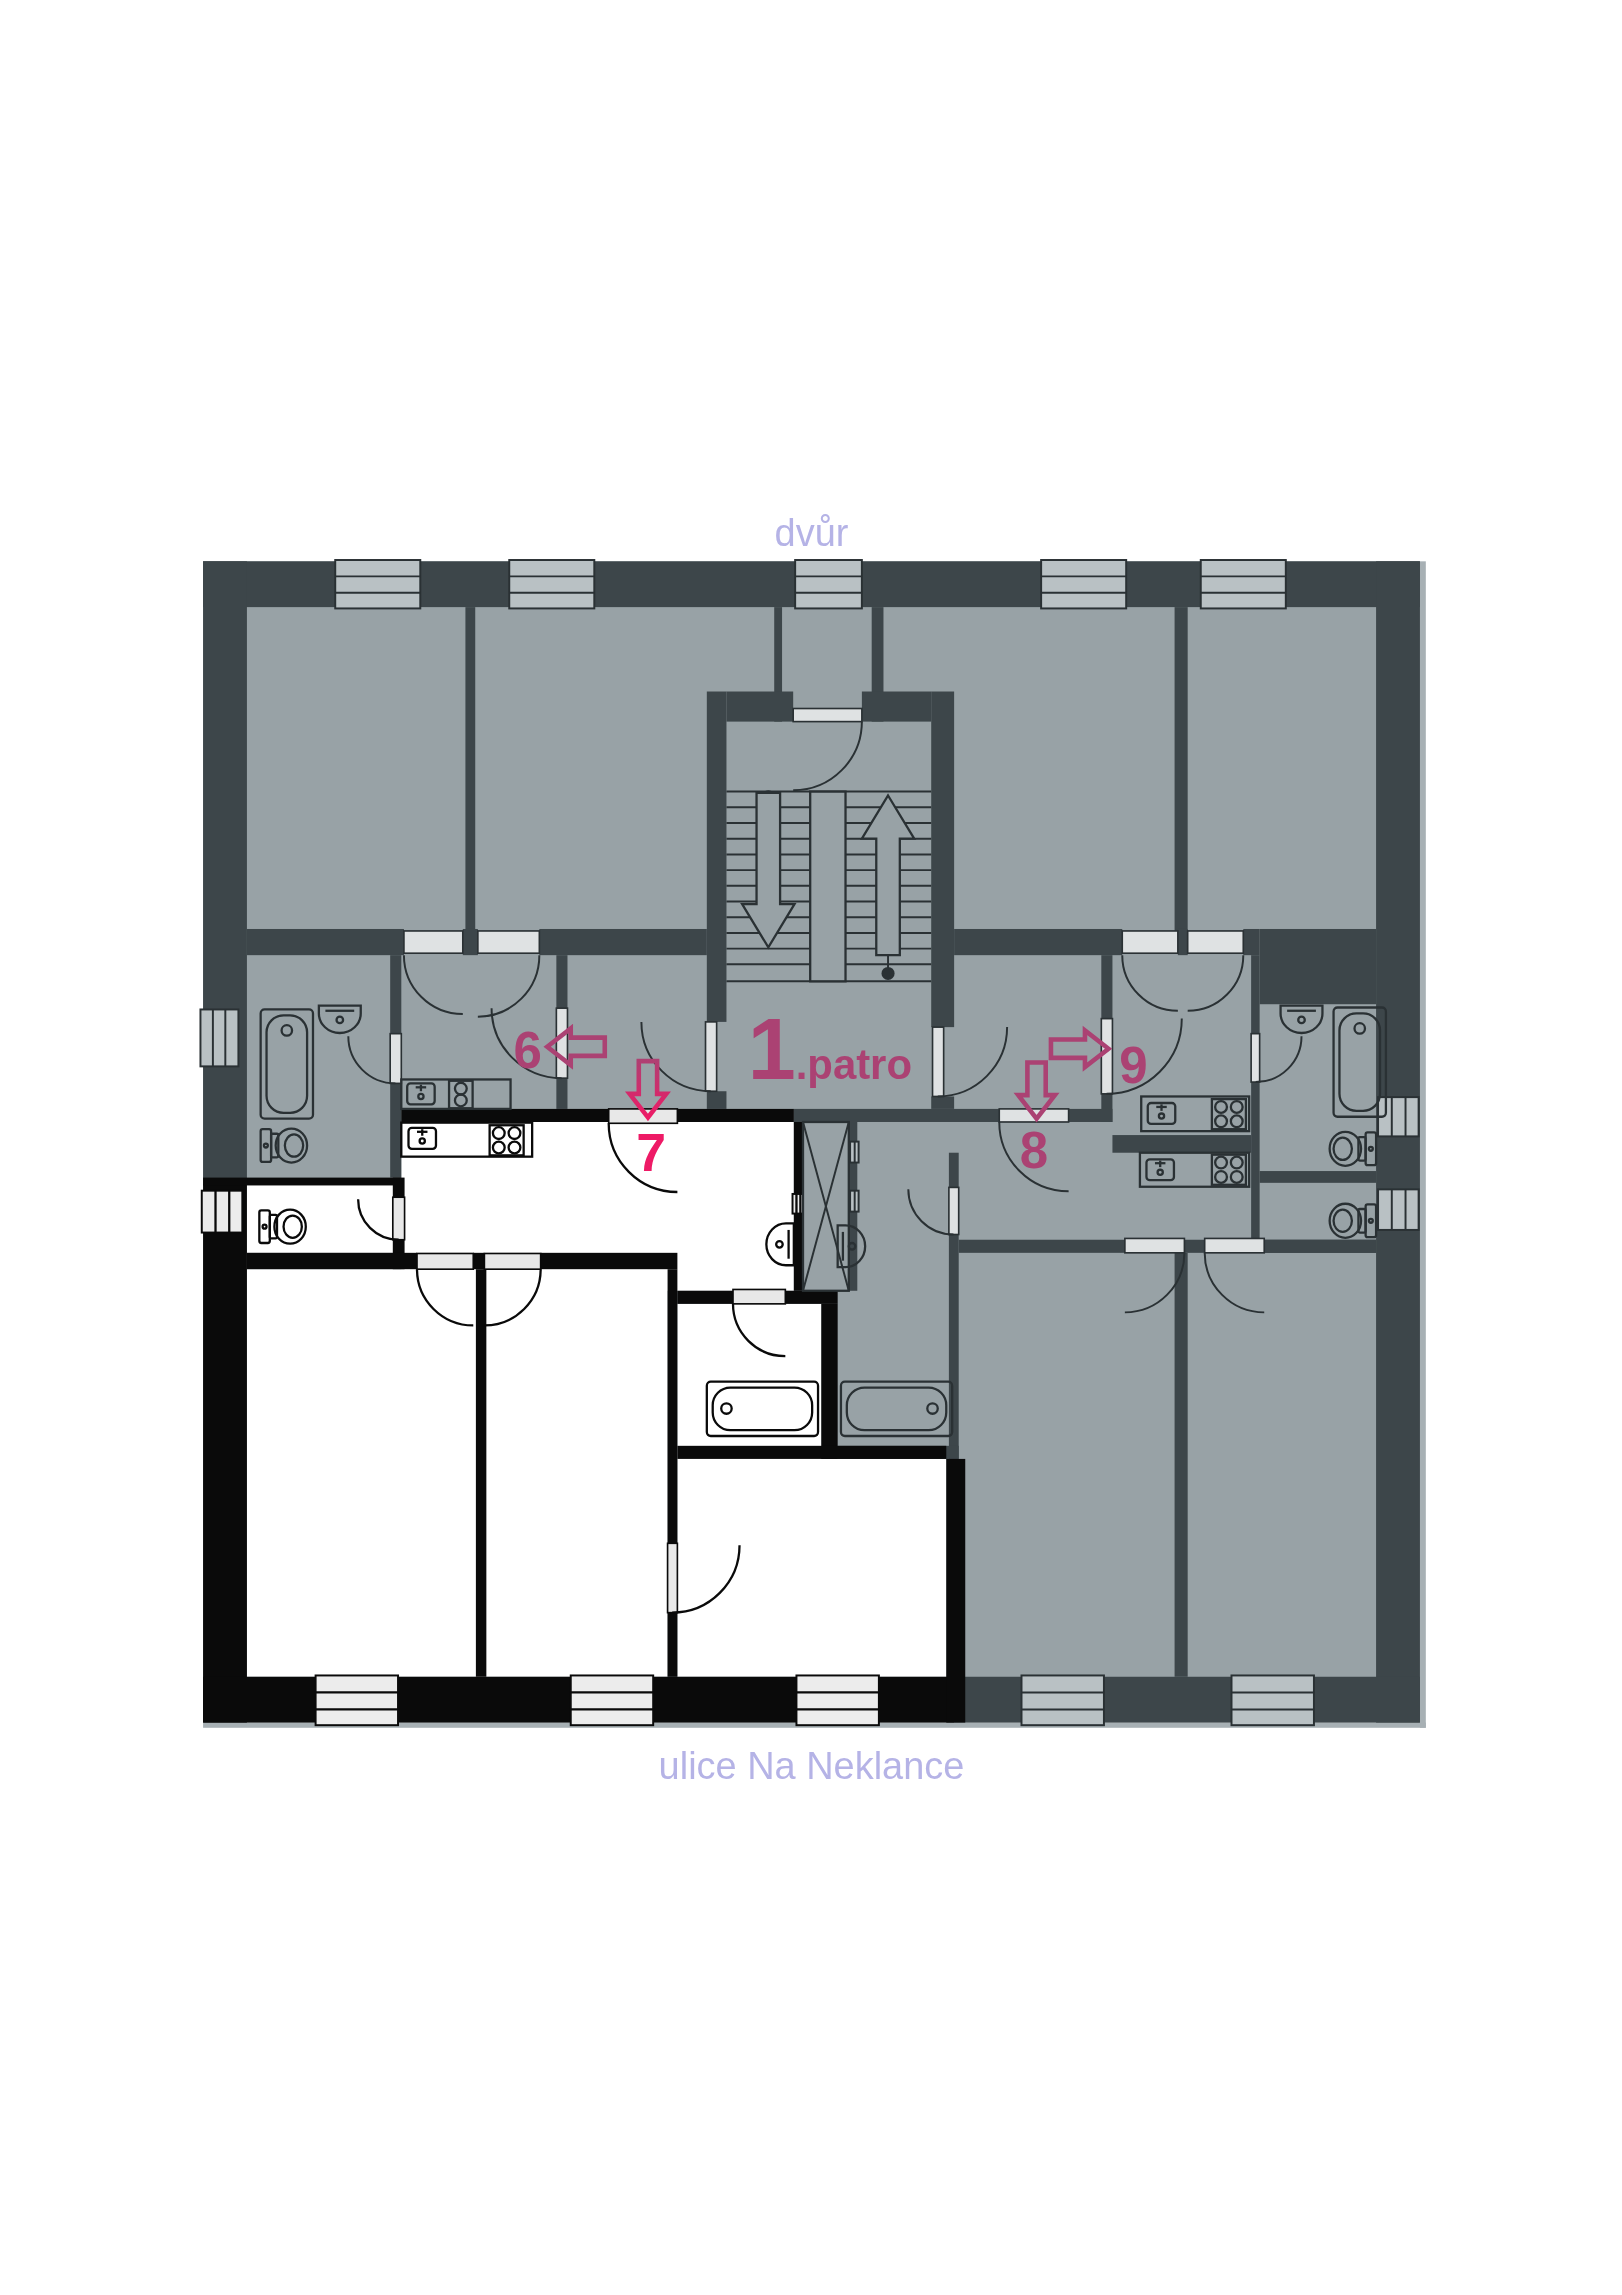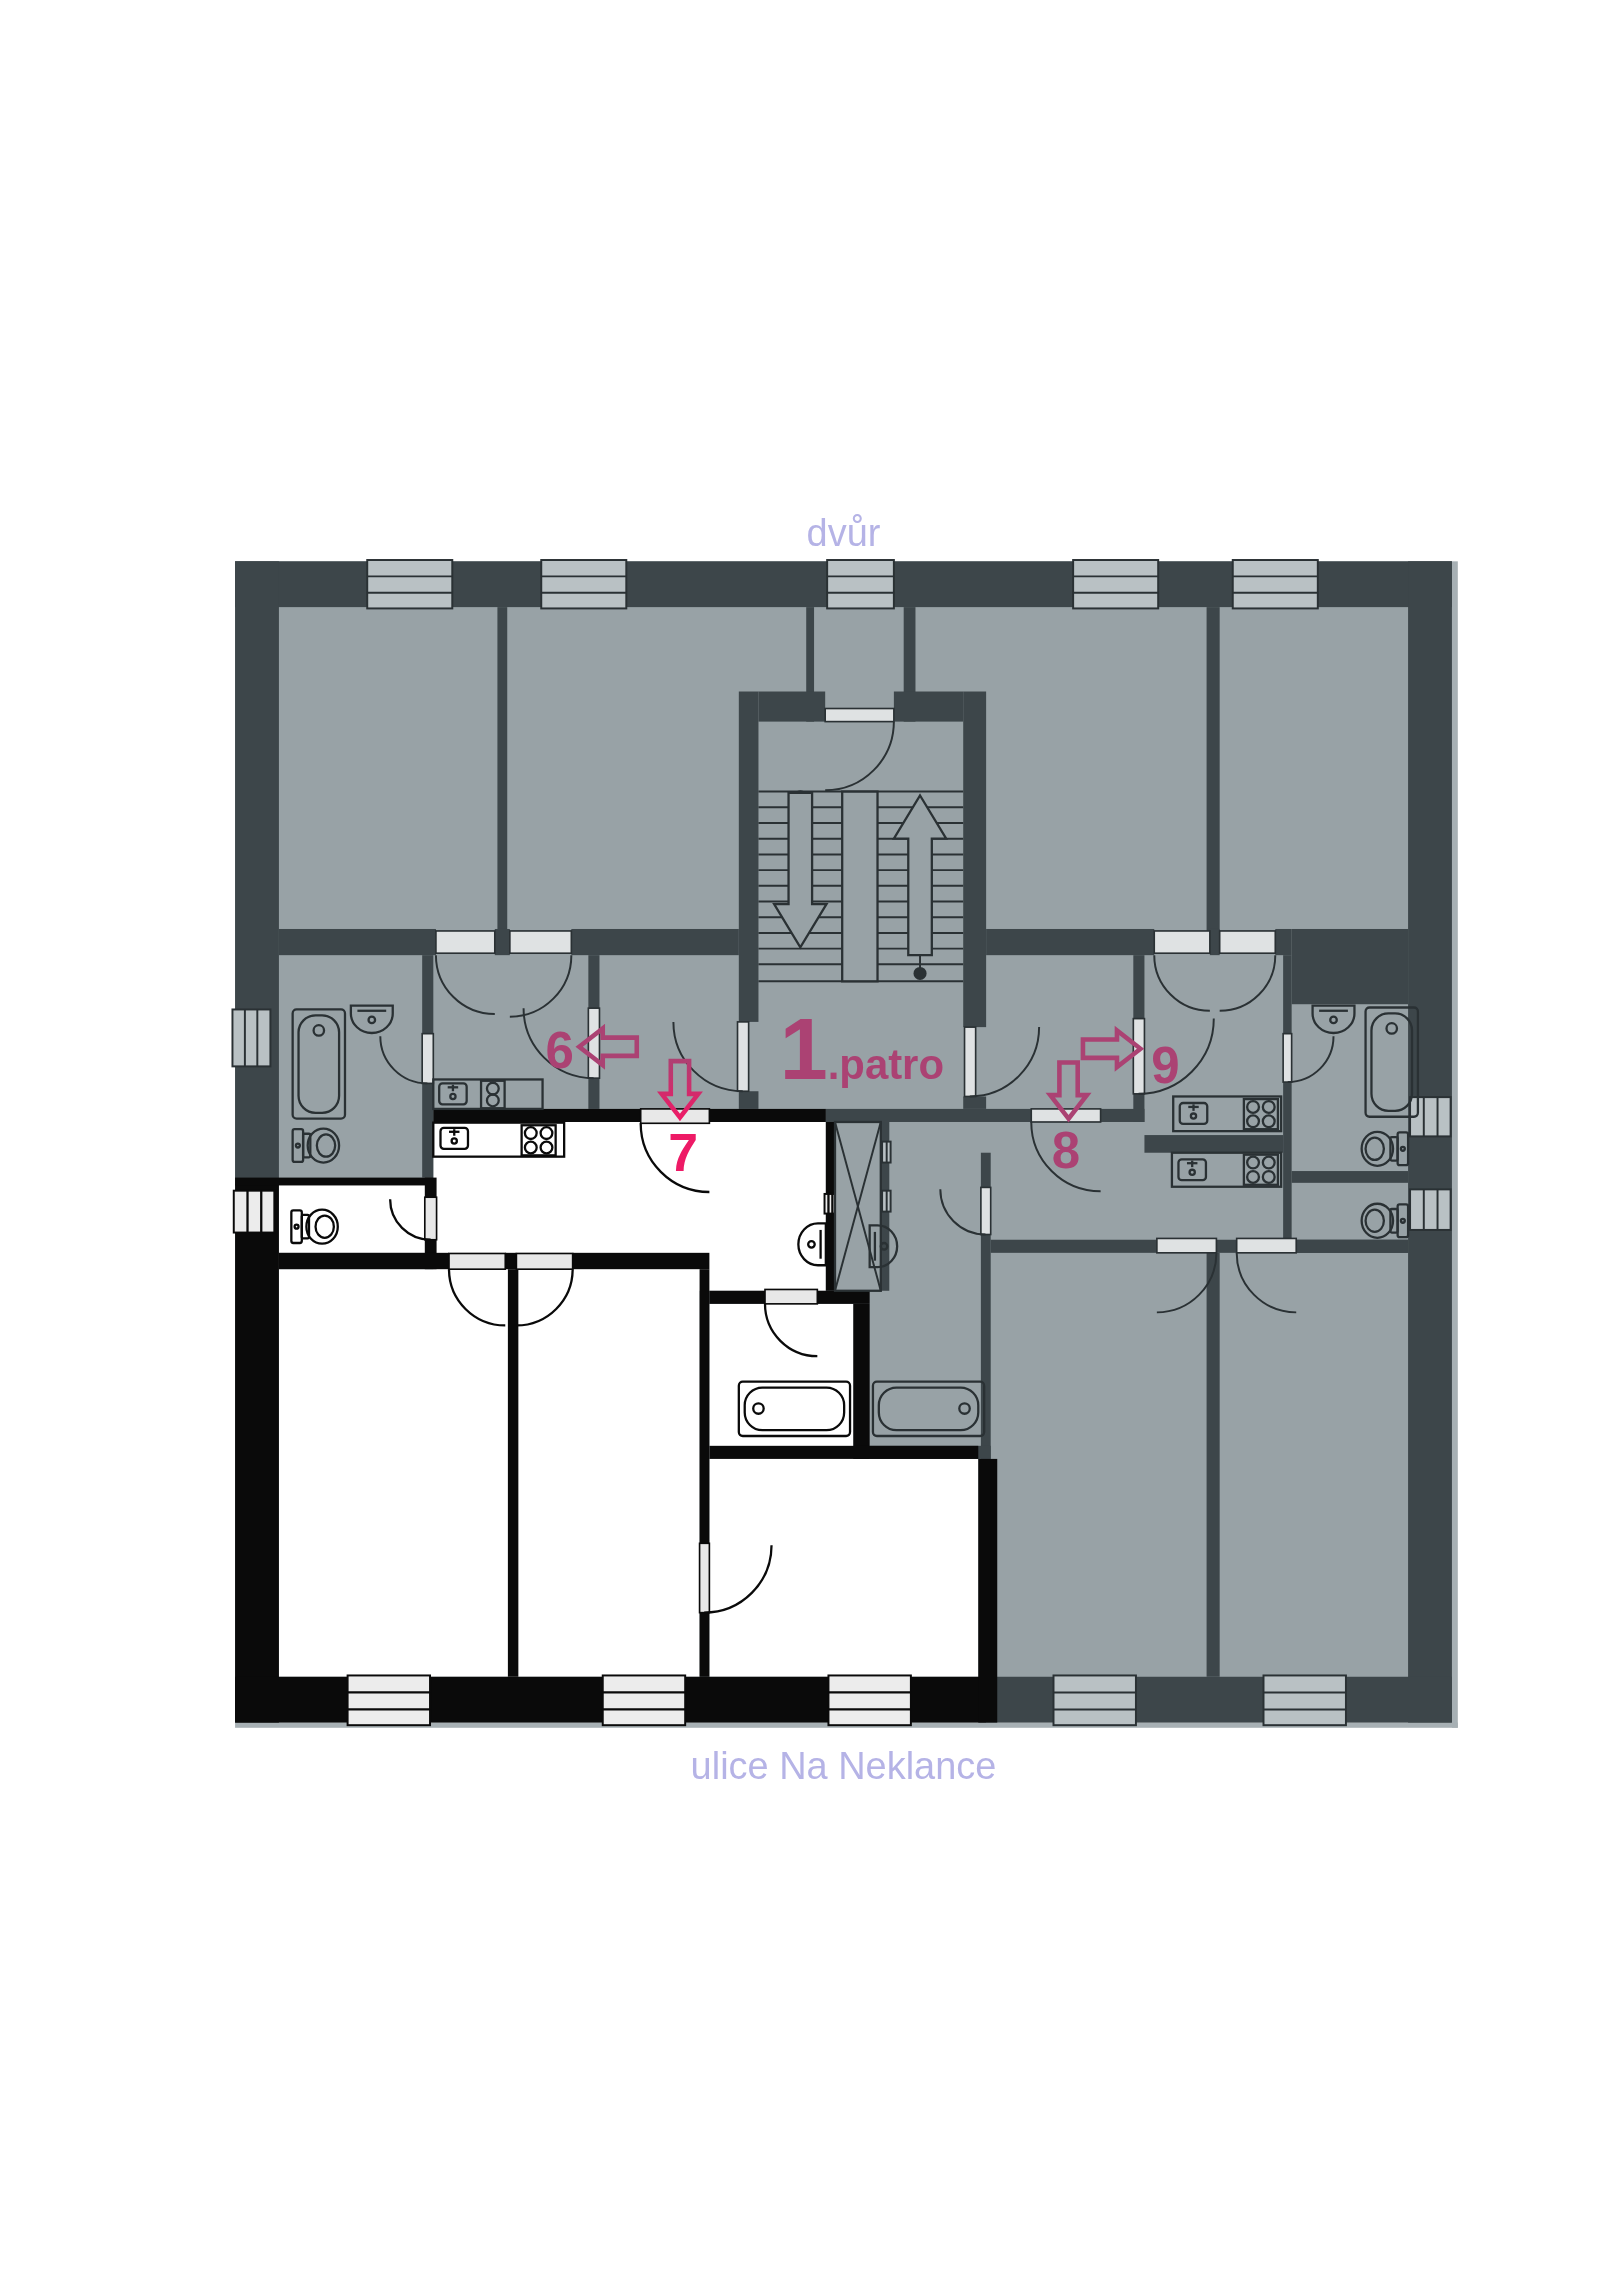--- a/index.html
+++ b/index.html
@@ -1,17 +1,17 @@
 <!DOCTYPE html>
 <html style="--color-background: #ffffff; --color-floor: #98a2a6; --color-floor_white: #ffffff; --color-wall: #3d464a; --color-wall_black: #0a0a0a; --color-line: #2a3134; --color-window_pane: #b9c1c4; --color-window_pane_light: #ececec; --color-door_leaf: #dfe2e3; --color-door_leaf_light: #e8e8e8; --color-facade: #a7b0b4; --color-magenta: #ab4273; --color-pink: #ee1a66; --color-street_label: #b5b3e6;font-size:10.5px"><head>
 <meta charset="utf-8">
 <style>
   html,body{margin:0;padding:0;background:var(--color-background,#fff);}
   .page{width:1290px;height:2295px;position:relative;background:var(--color-background,#fff);
-        font-family:"Liberation Sans", sans-serif;margin-left:32px;}
+        font-family:"Liberation Sans", sans-serif;}
   svg{position:absolute;left:0;top:0;}
   
   .wall    {fill:var(--color-wall);}
   .wallb   {fill:var(--color-wall_black);}
   .floor   {fill:var(--color-floor);}
   .floorw  {fill:var(--color-floor_white);}
   .facade  {fill:var(--color-facade);}
   .win     {fill:var(--color-window_pane);stroke:var(--color-line);stroke-width:3;}
   .winw    {fill:var(--color-window_pane_light);stroke:var(--color-wall_black);stroke-width:3;}
   .leaf    {fill:var(--color-door_leaf);stroke:var(--color-line);stroke-width:2.5;}

